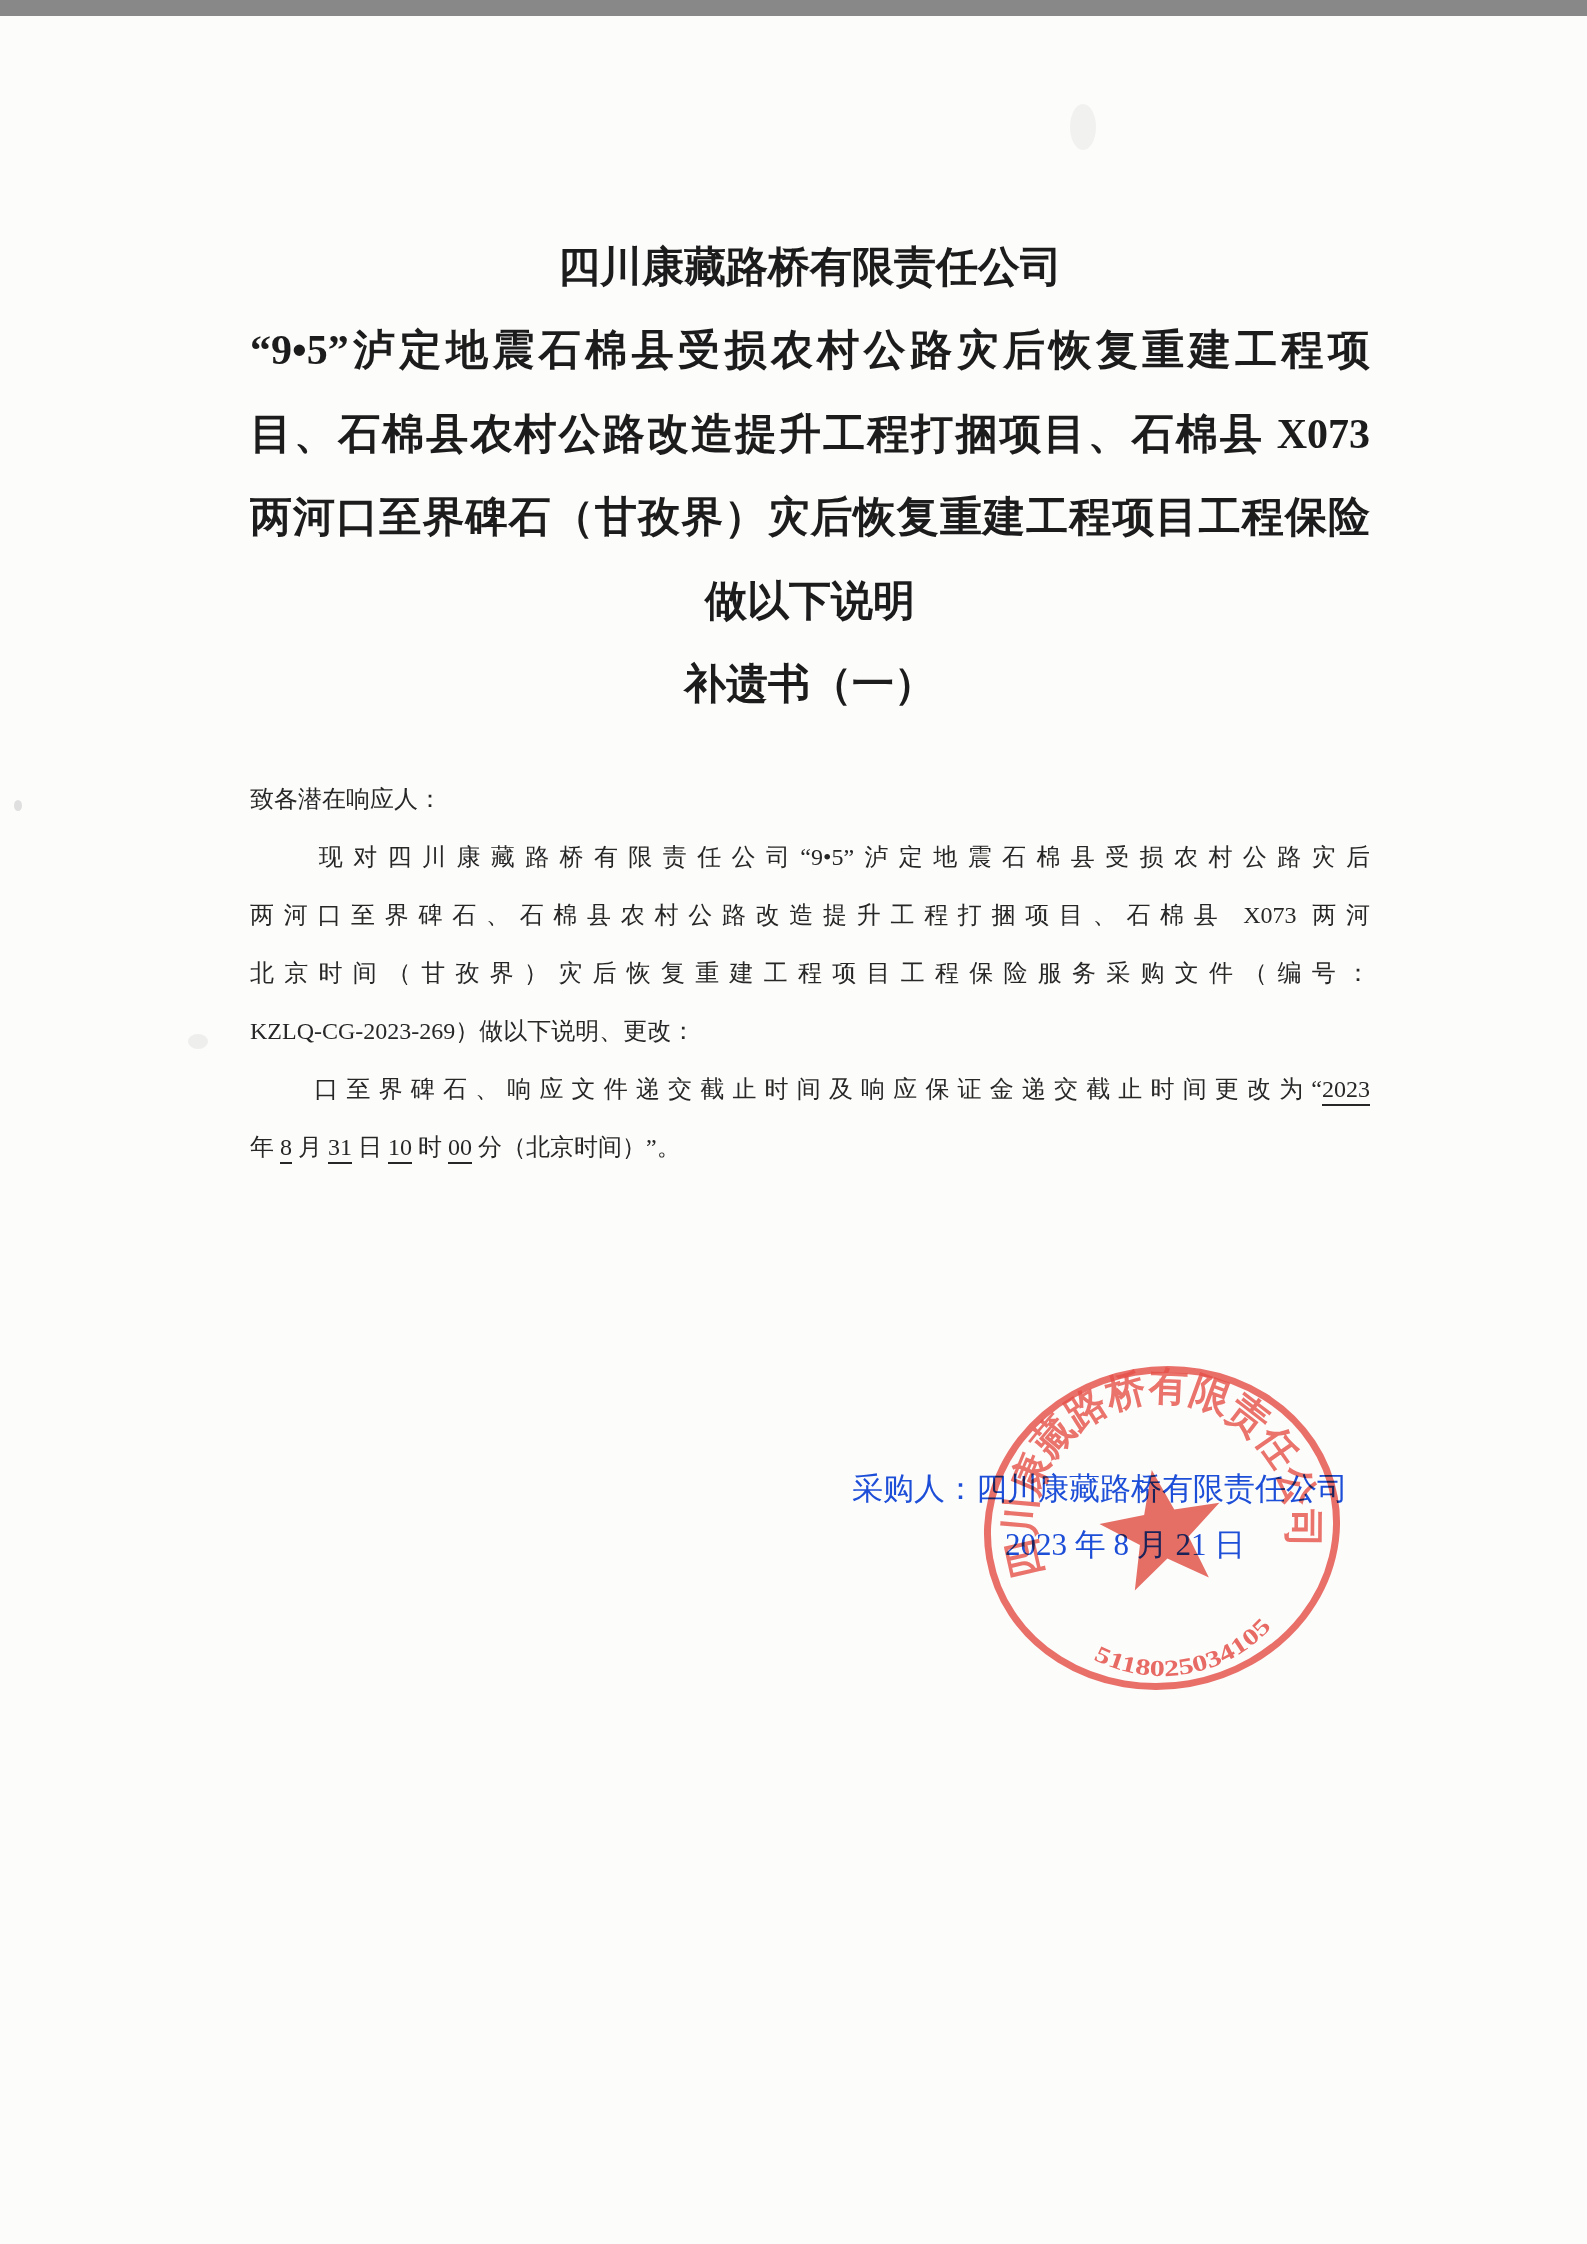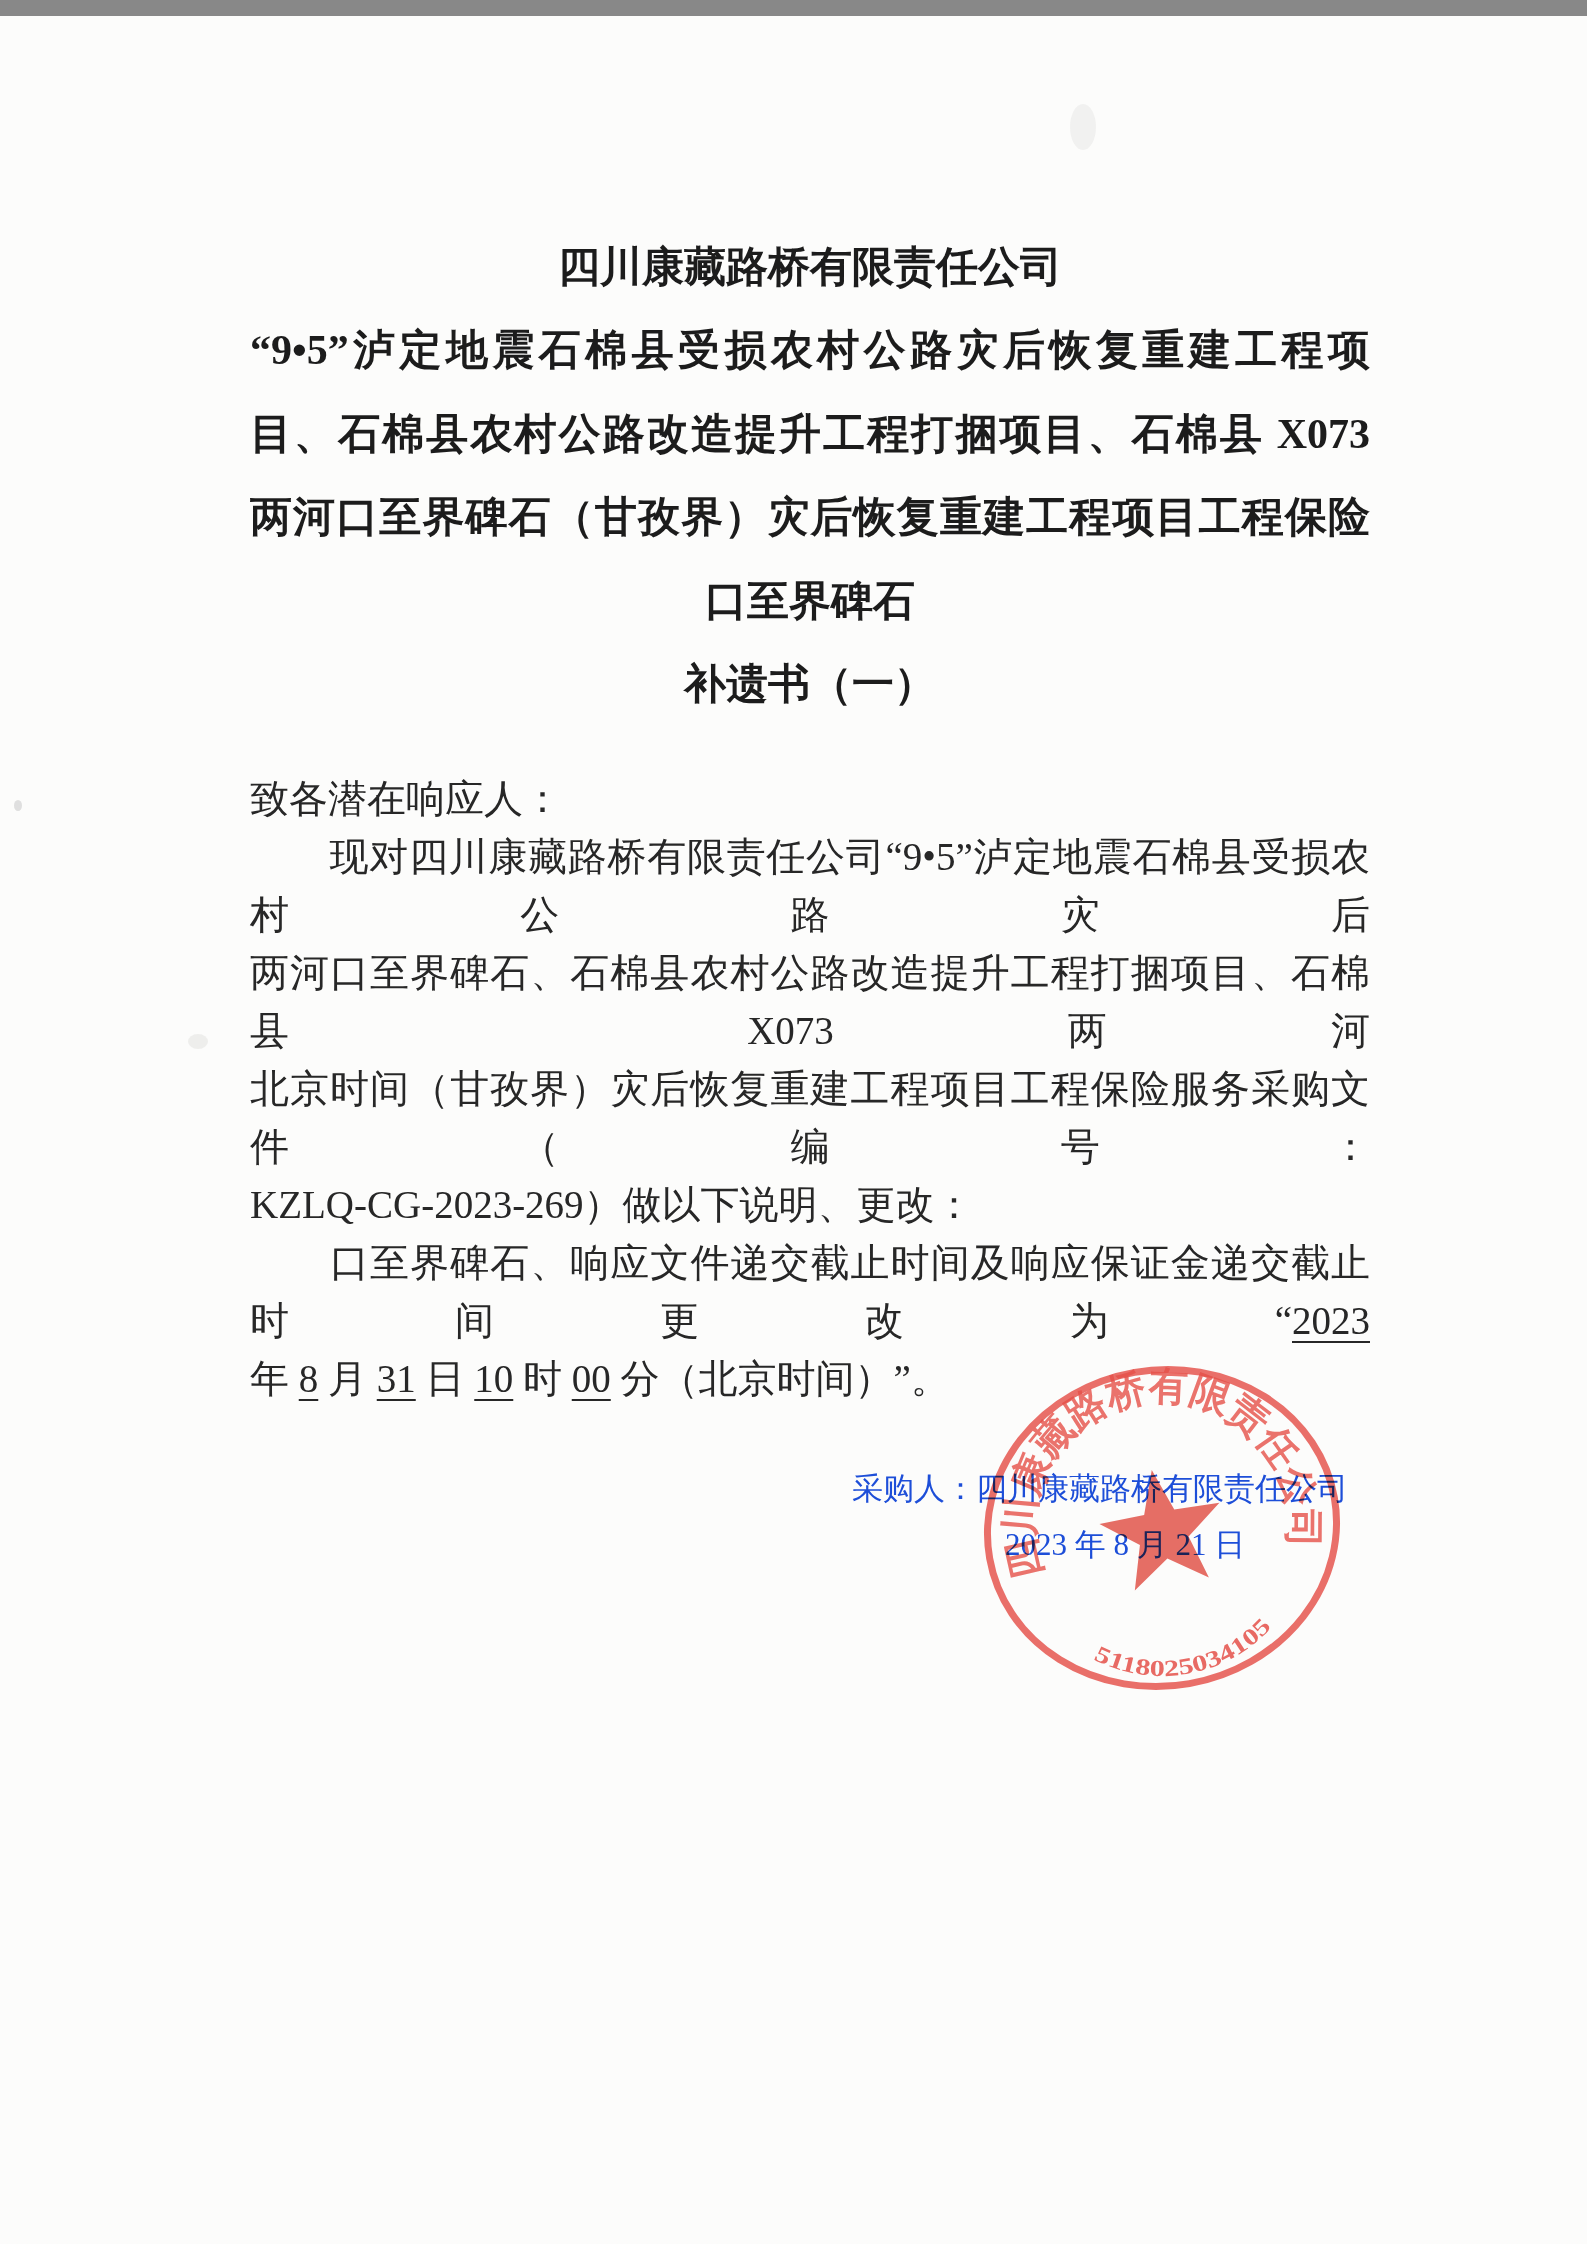--- a/index.html
+++ b/index.html
@@ -33,21 +33,21 @@
     white-space: normal;
     text-align: justify;
     text-align-last: justify;
   }
   
   #body-block {
     position: absolute;
     left: 250px;
     top: 754px;
     width: 1120px;
-    font-size: 39px;
+    font-size: 24px;
     line-height: 58px;
     color: #272727;
   }
   .body-line { text-align: left; }
   .body-line.just {
     text-align: justify;
     text-align-last: justify;
   }
   .u {
     text-decoration: underline;
@@ -87,21 +87,21 @@
 </head>
 <body>
 
 <div id="page">
 
   <div id="title-block">
       <div class="title-line">四川康藏路桥有限责任公司</div>
       <div class="title-line just">“9•5”泸定地震石棉县受损农村公路灾后恢复重建工程项</div>
       <div class="title-line just">目、石棉县农村公路改造提升工程打捆项目、石棉县 X073</div>
       <div class="title-line just">两河口至界碑石（甘孜界）灾后恢复重建工程项目工程保险</div>
-      <div class="title-line">口至界碑石</div>
+      <div class="title-line">做以下说明</div>
       <div class="title-line">补遗书（一）</div>
     </div>
 
   <div id="body-block">
       <div class="body-line"><span>致各潜在响应人：</span></div>
       <div class="body-line just"><span>　　现对四川康藏路桥有限责任公司“9•5”泸定地震石棉县受损农村公路灾后</span></div>
       <div class="body-line just"><span>两河口至界碑石、石棉县农村公路改造提升工程打捆项目、石棉县 X073 两河</span></div>
       <div class="body-line just"><span>北京时间（甘孜界）灾后恢复重建工程项目工程保险服务采购文件（编号：</span></div>
       <div class="body-line"><span>KZLQ-CG-2023-269）做以下说明、更改：</span></div>
       <div class="body-line just"><span>　　口至界碑石、响应文件递交截止时间及响应保证金递交截止时间更改为“</span><span class="u">2023</span></div>

